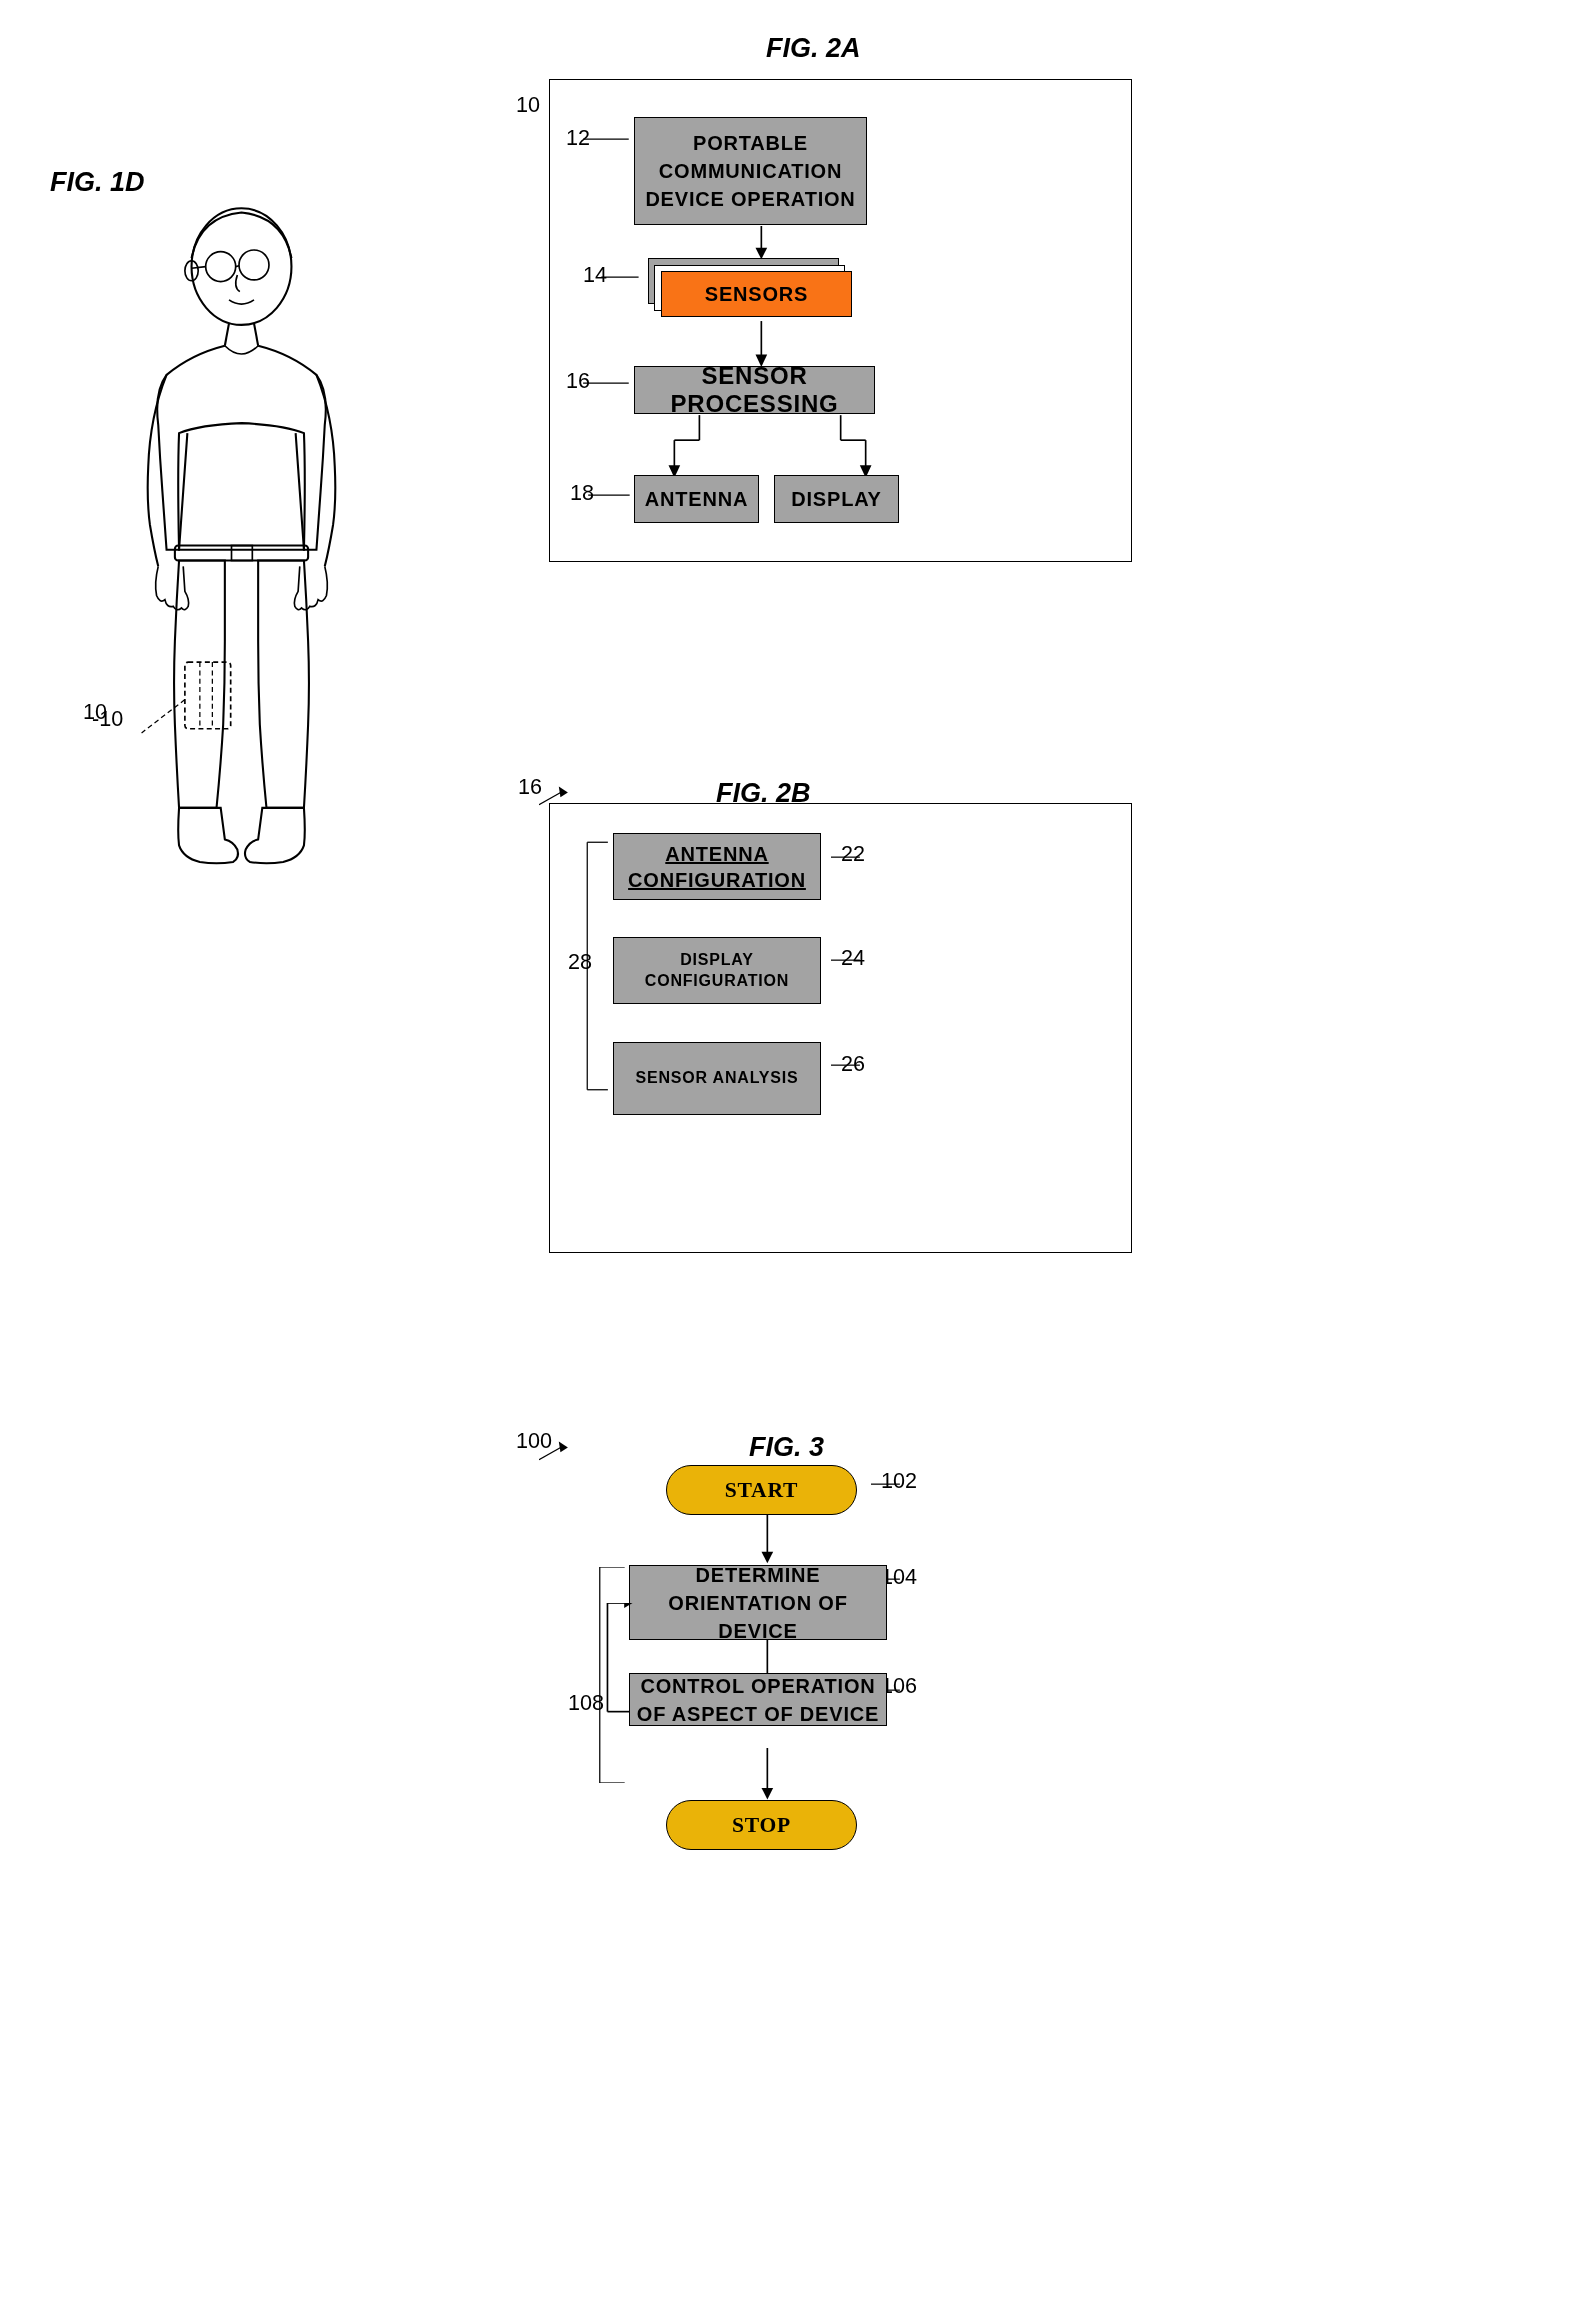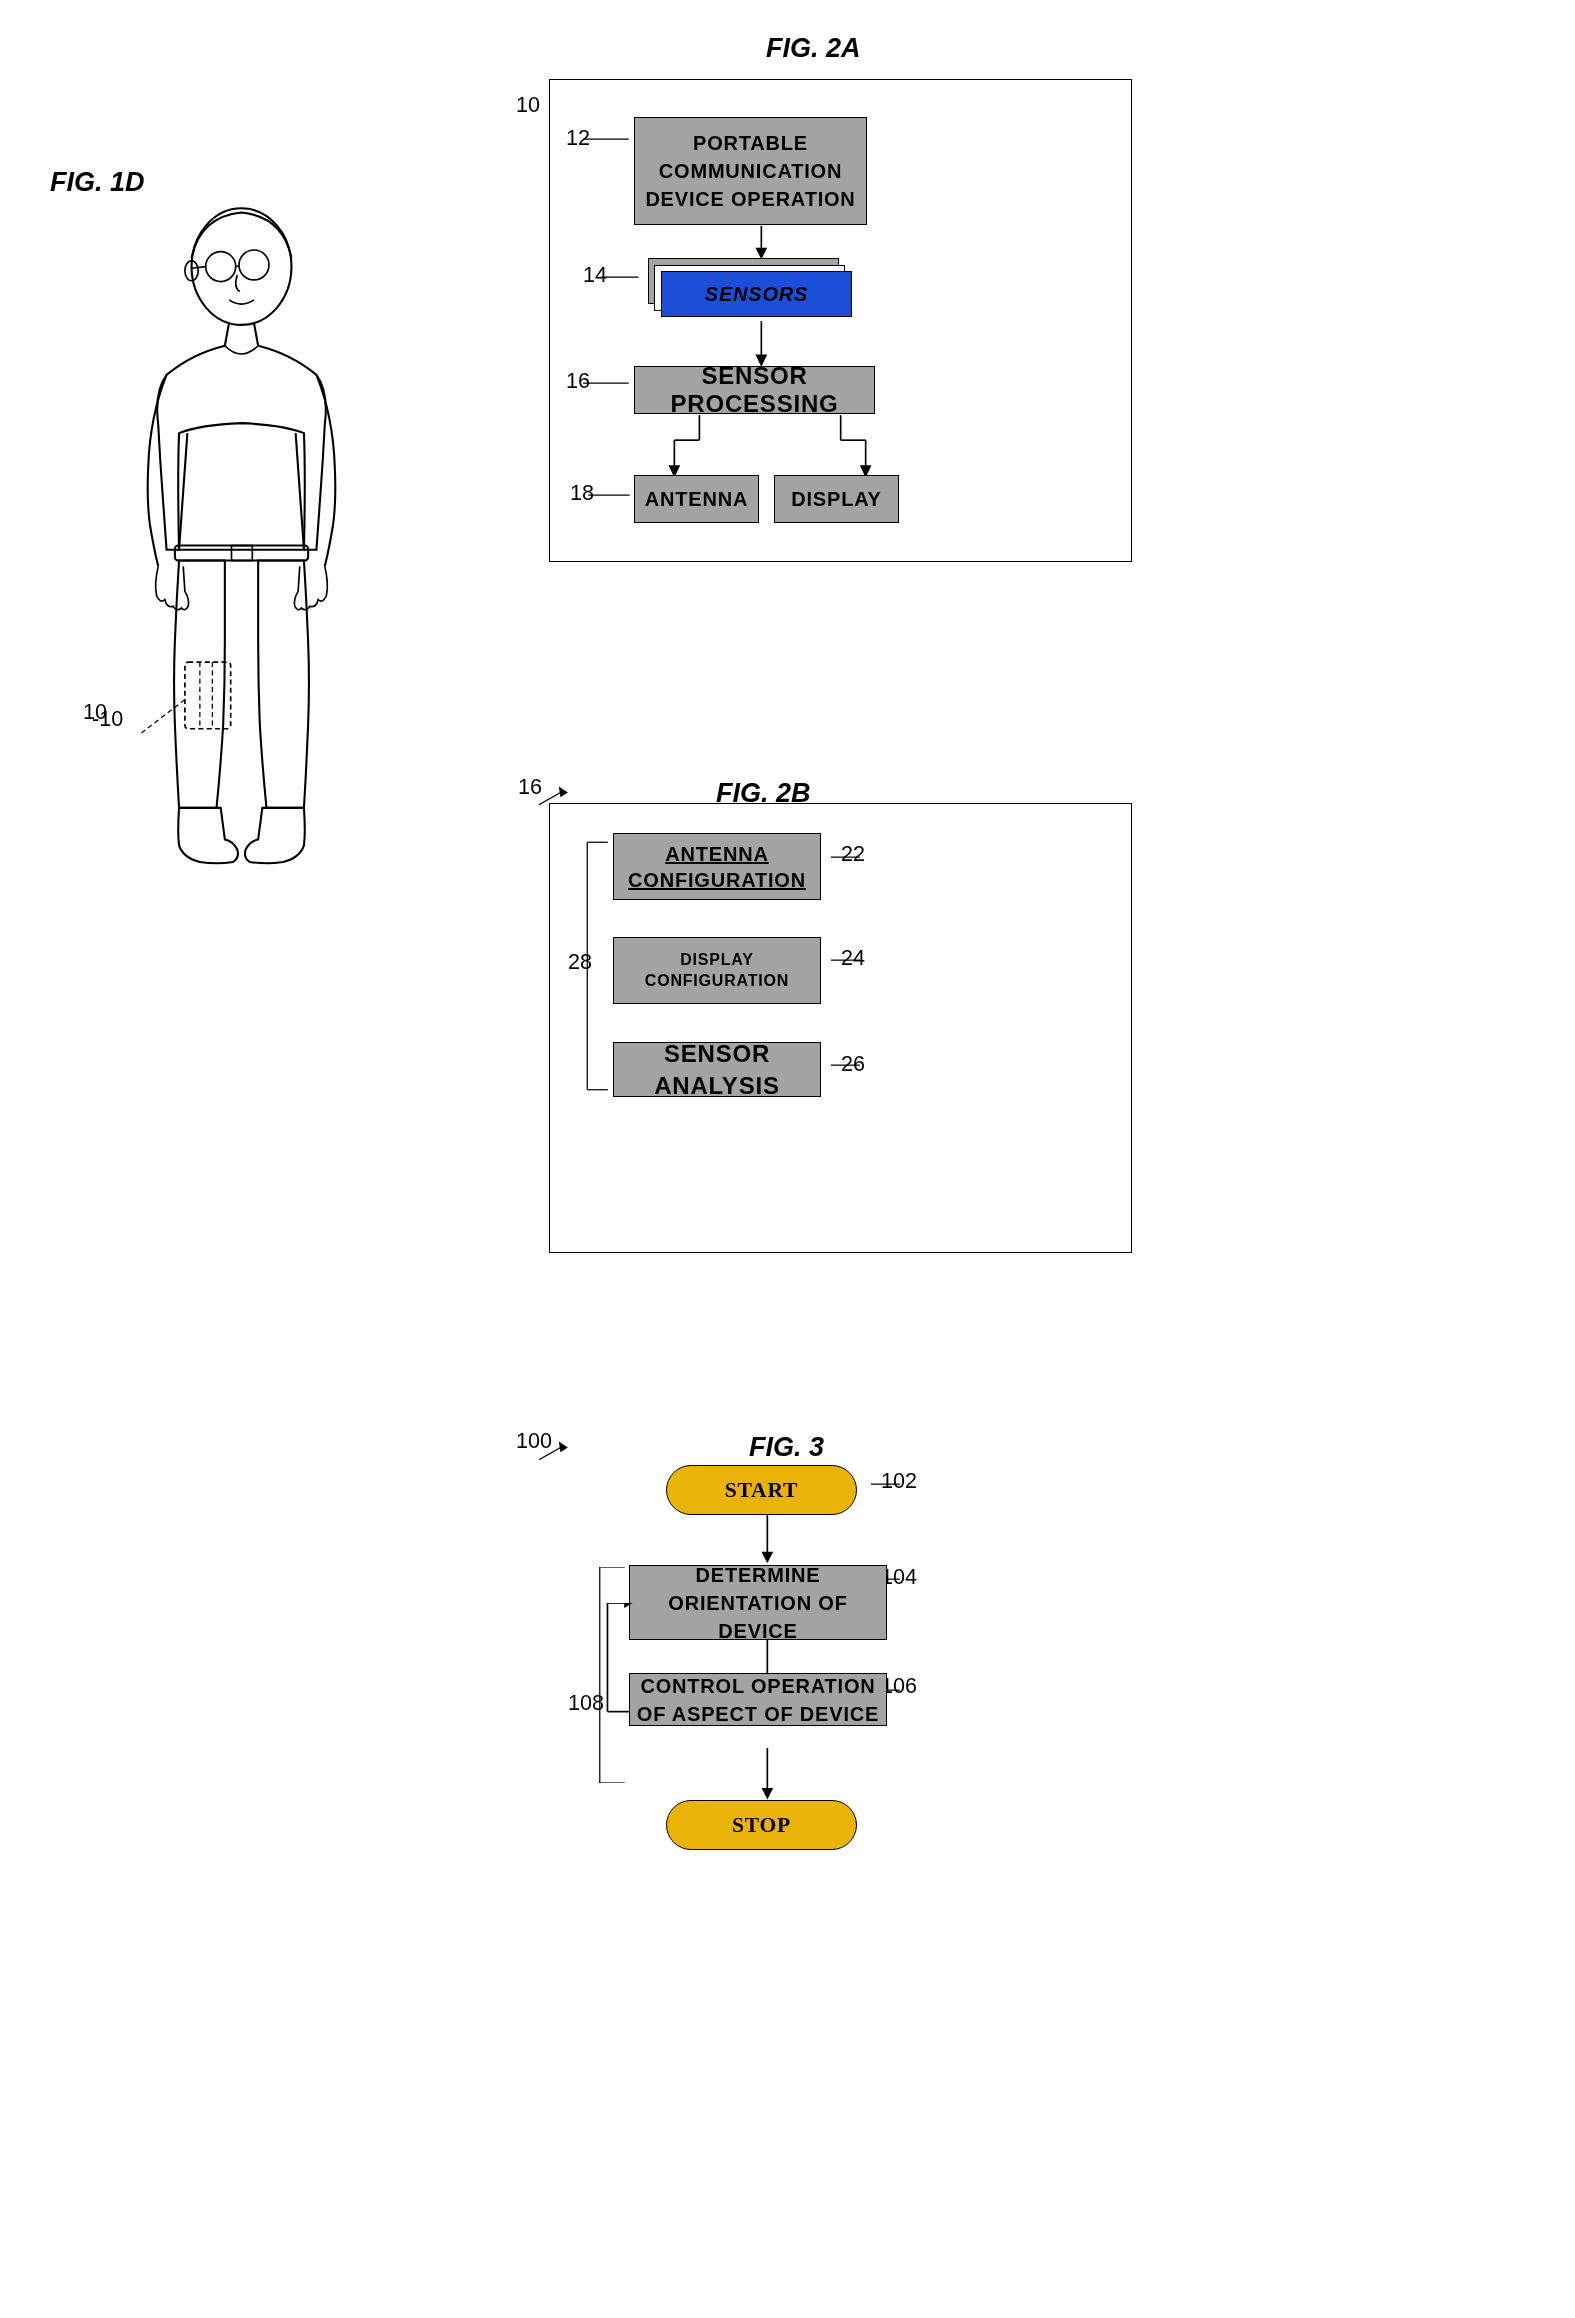--- a/index.html
+++ b/index.html
@@ -145,21 +145,21 @@
 
 <div class="ref-num" style="left:583px; top:262px;">14</div>
 <svg style="position:absolute; left:601px; top:273px; width:42px; height:8.3px;" viewBox="0 0 50 10" width="42" height="8.3">
   <line x1="0" y1="5" x2="45" y2="5" stroke="#000" stroke-width="1.5"></line>
 </svg>
 
 <div class="diagram-box" style="position:absolute; left:648px; top:258px; width:191px; height:46px; font-size:20px;">
 </div>
 <div class="diagram-box" style="position:absolute; left:654px; top:265px; width:191px; height:46px; font-size:20px; background:#fff;">
 </div>
-<div class="diagram-box" style="position:absolute; left:661px; top:271px; width:191px; height:46px; font-size:20px; background:#1d4ed8;font-style:italic;">SENSORS</div>
+<div class="diagram-box" style="position:absolute; left:661px; top:271px; width:191px; height:46px; font-size:20px; background:#f97316;">SENSORS</div>
 
 <svg style="position:absolute; left:753px; top:321px; width:16.7px; height:46px;" viewBox="0 0 20 55" width="16.7" height="46">
   <line x1="10" y1="0" x2="10" y2="45" stroke="#000" stroke-width="2"></line>
   <polygon points="3,40 10,55 17,40" fill="#000"></polygon>
 </svg>
 
 <div class="ref-num" style="left:566px; top:368px;">16</div>
 <svg style="position:absolute; left:583px; top:379px; width:50px; height:8.3px;" viewBox="0 0 60 10" width="50" height="8.3">
   <line x1="0" y1="5" x2="55" y2="5" stroke="#000" stroke-width="1.5"></line>
 </svg>
@@ -226,21 +226,21 @@
 <div class="ref-num" style="left:841px; top:945px;">24</div>
 <svg style="position:absolute; left:831px; top:956px; width:33px; height:8.3px;" viewBox="0 0 40 10" width="33" height="8.3">
   <line x1="0" y1="5" x2="35" y2="5" stroke="#000" stroke-width="1.5"></line>
 </svg>
 <div class="diagram-box" style="position:absolute; left:613px; top:937px; width:208px; height:67px; font-size:16px; line-height:1.3;">DISPLAY CONFIGURATION</div>
 
 <div class="ref-num" style="left:841px; top:1051px;">26</div>
 <svg style="position:absolute; left:831px; top:1061px; width:33px; height:8.3px;" viewBox="0 0 40 10" width="33" height="8.3">
   <line x1="0" y1="5" x2="35" y2="5" stroke="#000" stroke-width="1.5"></line>
 </svg>
-<div class="diagram-box" style="position:absolute; left:613px; top:1042px; width:208px; height:55px; font-size:24px; line-height:1.3;">SENSOR ANALYSIS</div>
+<div class="diagram-box" style="position:absolute; left:613px; top:1042px; width:208px; height:73px; font-size:16px; line-height:1.3;">SENSOR ANALYSIS</div>
 
 <div class="fig-label" style="position:absolute; left:749px; top:1432px;">FIG. 3</div>
 
 <div class="ref-num" style="left:516px; top:1428px;">100</div>
 <svg style="position:absolute; left:539px; top:1439px; width:33px; height:25px;" viewBox="0 0 40 30" width="33" height="25">
   <line x1="0" y1="25" x2="30" y2="8" stroke="#000" stroke-width="1.5"></line>
   <polygon points="24,3 35,10 26,16" fill="#000"></polygon>
 </svg>
 
 <div class="ref-num" style="left:881px; top:1468px;">102</div>

